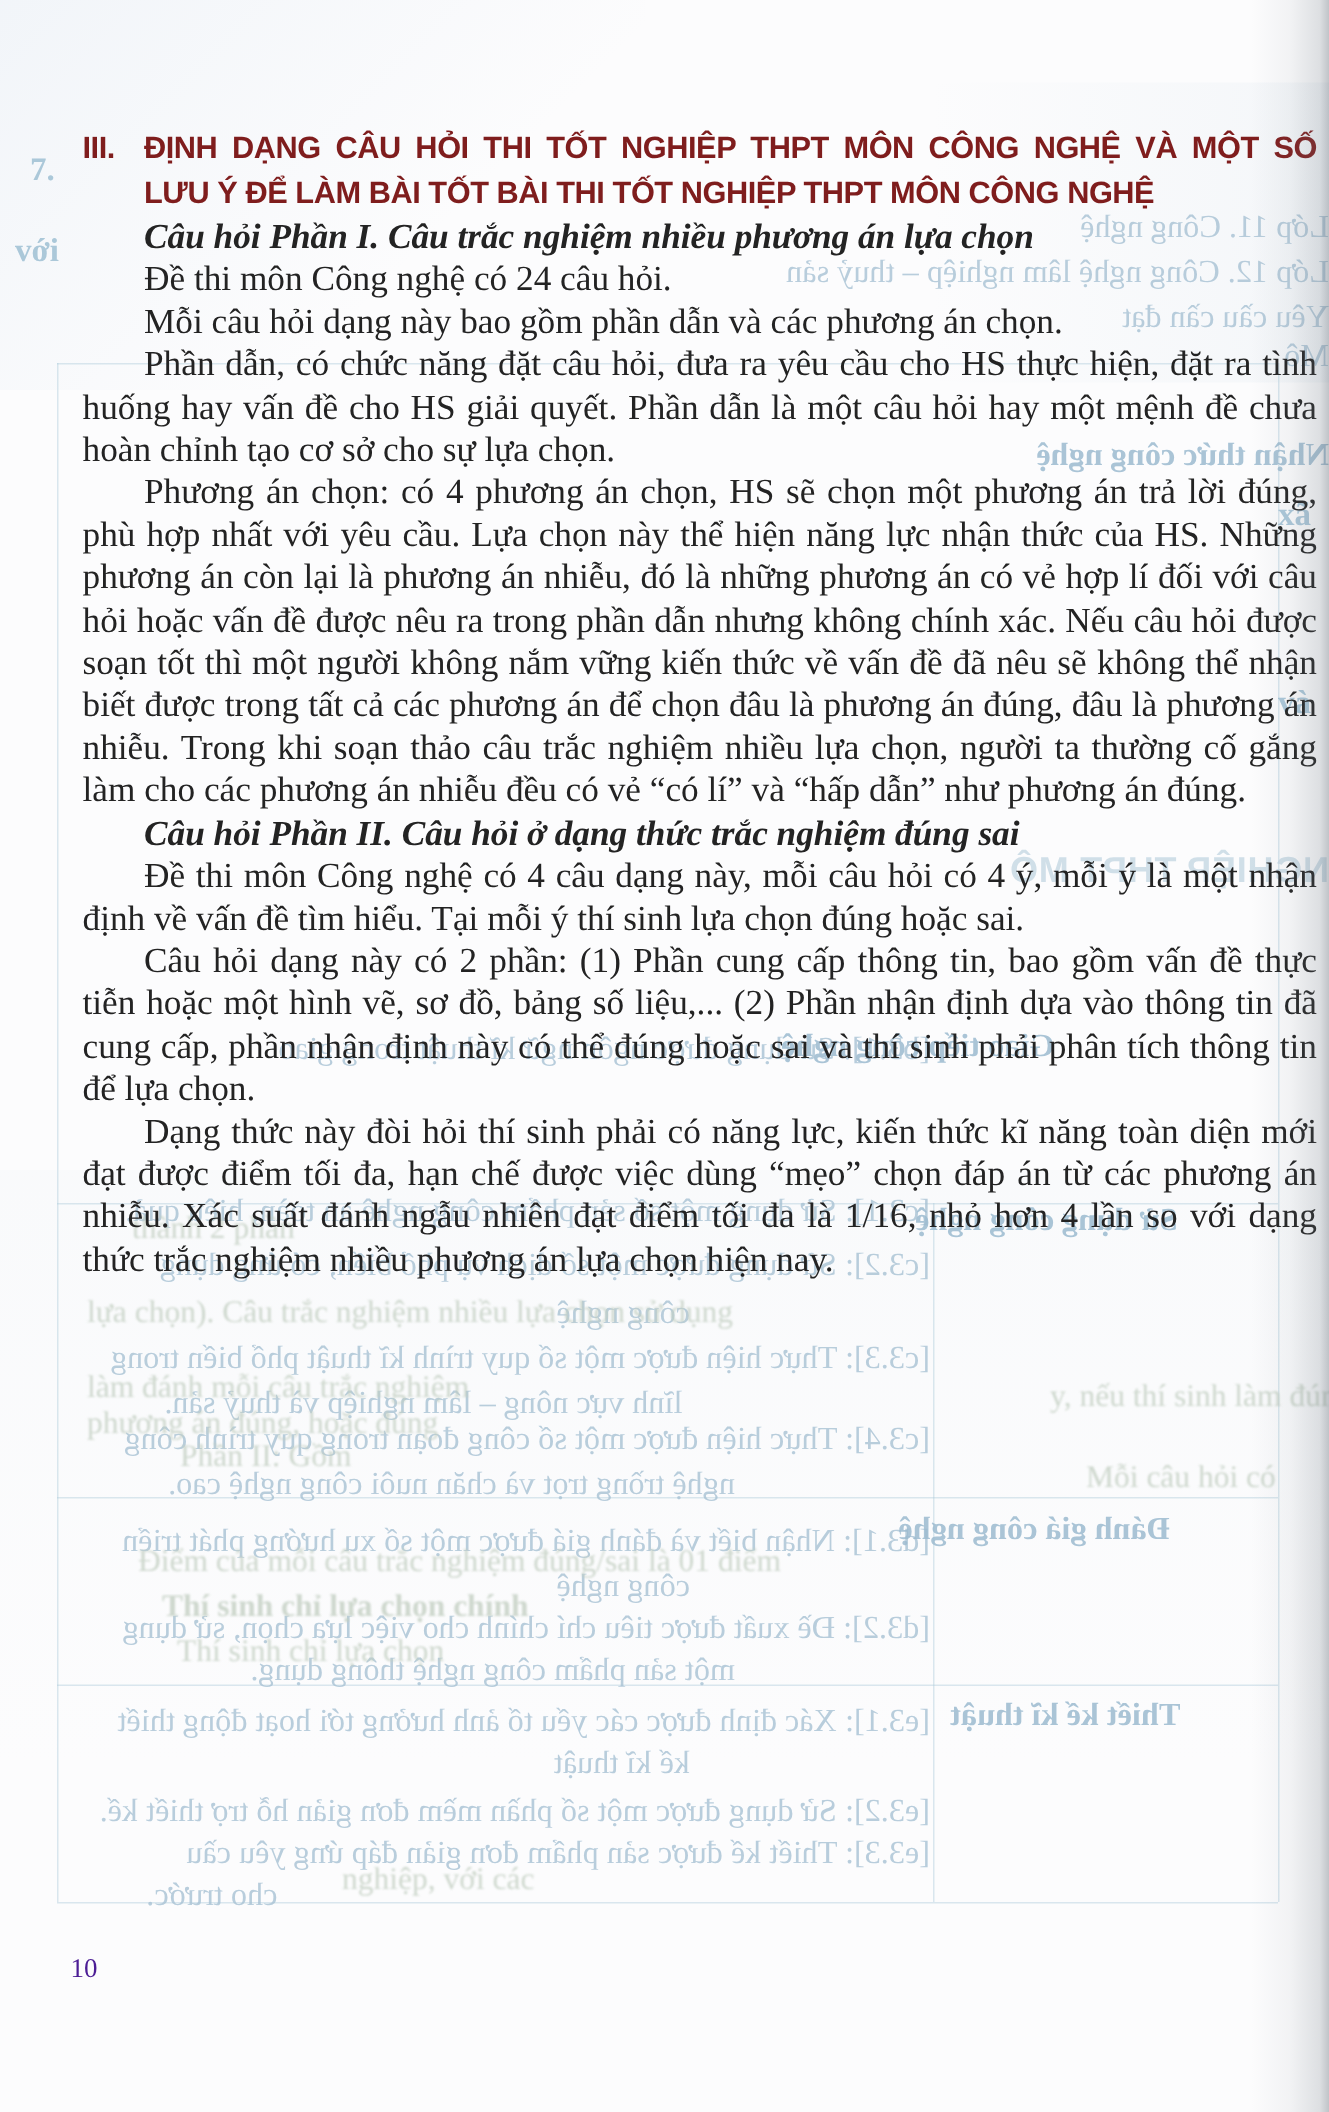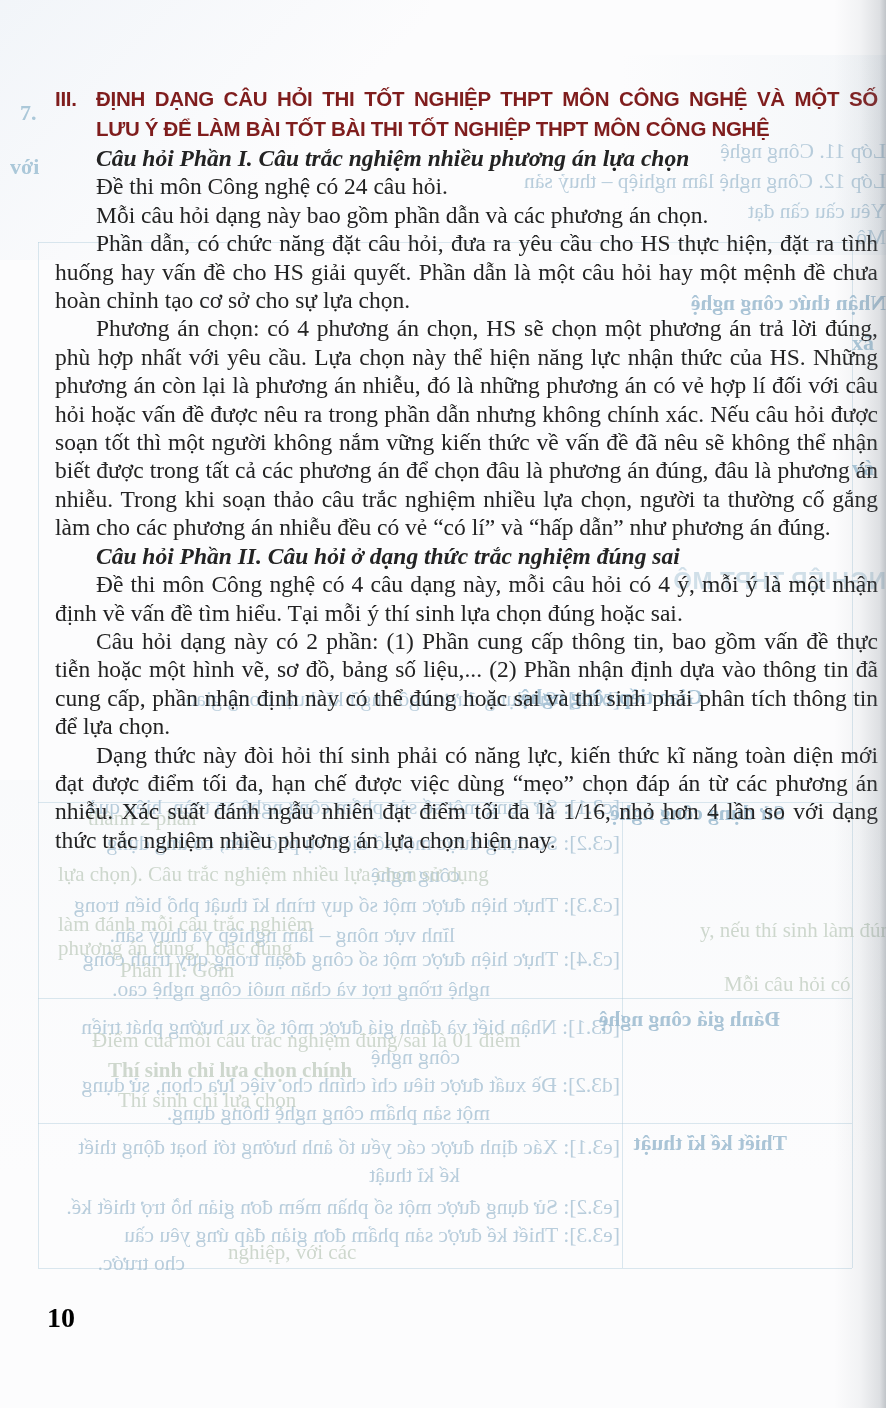--- a/index.html
+++ b/index.html
@@ -31,22 +31,22 @@
   
   .content{position:absolute;left:55px;top:84px;width:823px;color:#232323;
            font-size:23.5px;line-height:28.4px;text-align:justify;}
   .heading{position:relative;padding-left:41px;font-family:"Liberation Sans",sans-serif;
            font-weight:bold;font-size:20.5px;line-height:30px;letter-spacing:-.3px;color:#7f1d1d;}
   .heading-num{position:absolute;left:0;top:0;}
   .h-line1{text-align:justify;text-align-last:justify;}
   .h-line2{text-align:left;}
   .subheading{font-weight:bold;font-style:italic;padding-left:41px;text-align:left;}
   .para{margin:0;text-indent:41px;}
-  .page-number{position:absolute;left:47px;top:1302px;font-size:28px;color:#000000;
-               font-family:"Liberation Serif",serif;font-weight:bold;}
+  .page-number{position:absolute;left:47px;top:1302px;font-size:18px;color:#4c1d95;
+               font-family:"Liberation Serif",serif;}
 </style>
 </head>
 <body>
 
 <div class="page">
 
   <div class="wash-tl"></div>
   <div class="wash-tr"></div>
   <div class="wash-mid"></div>
 

